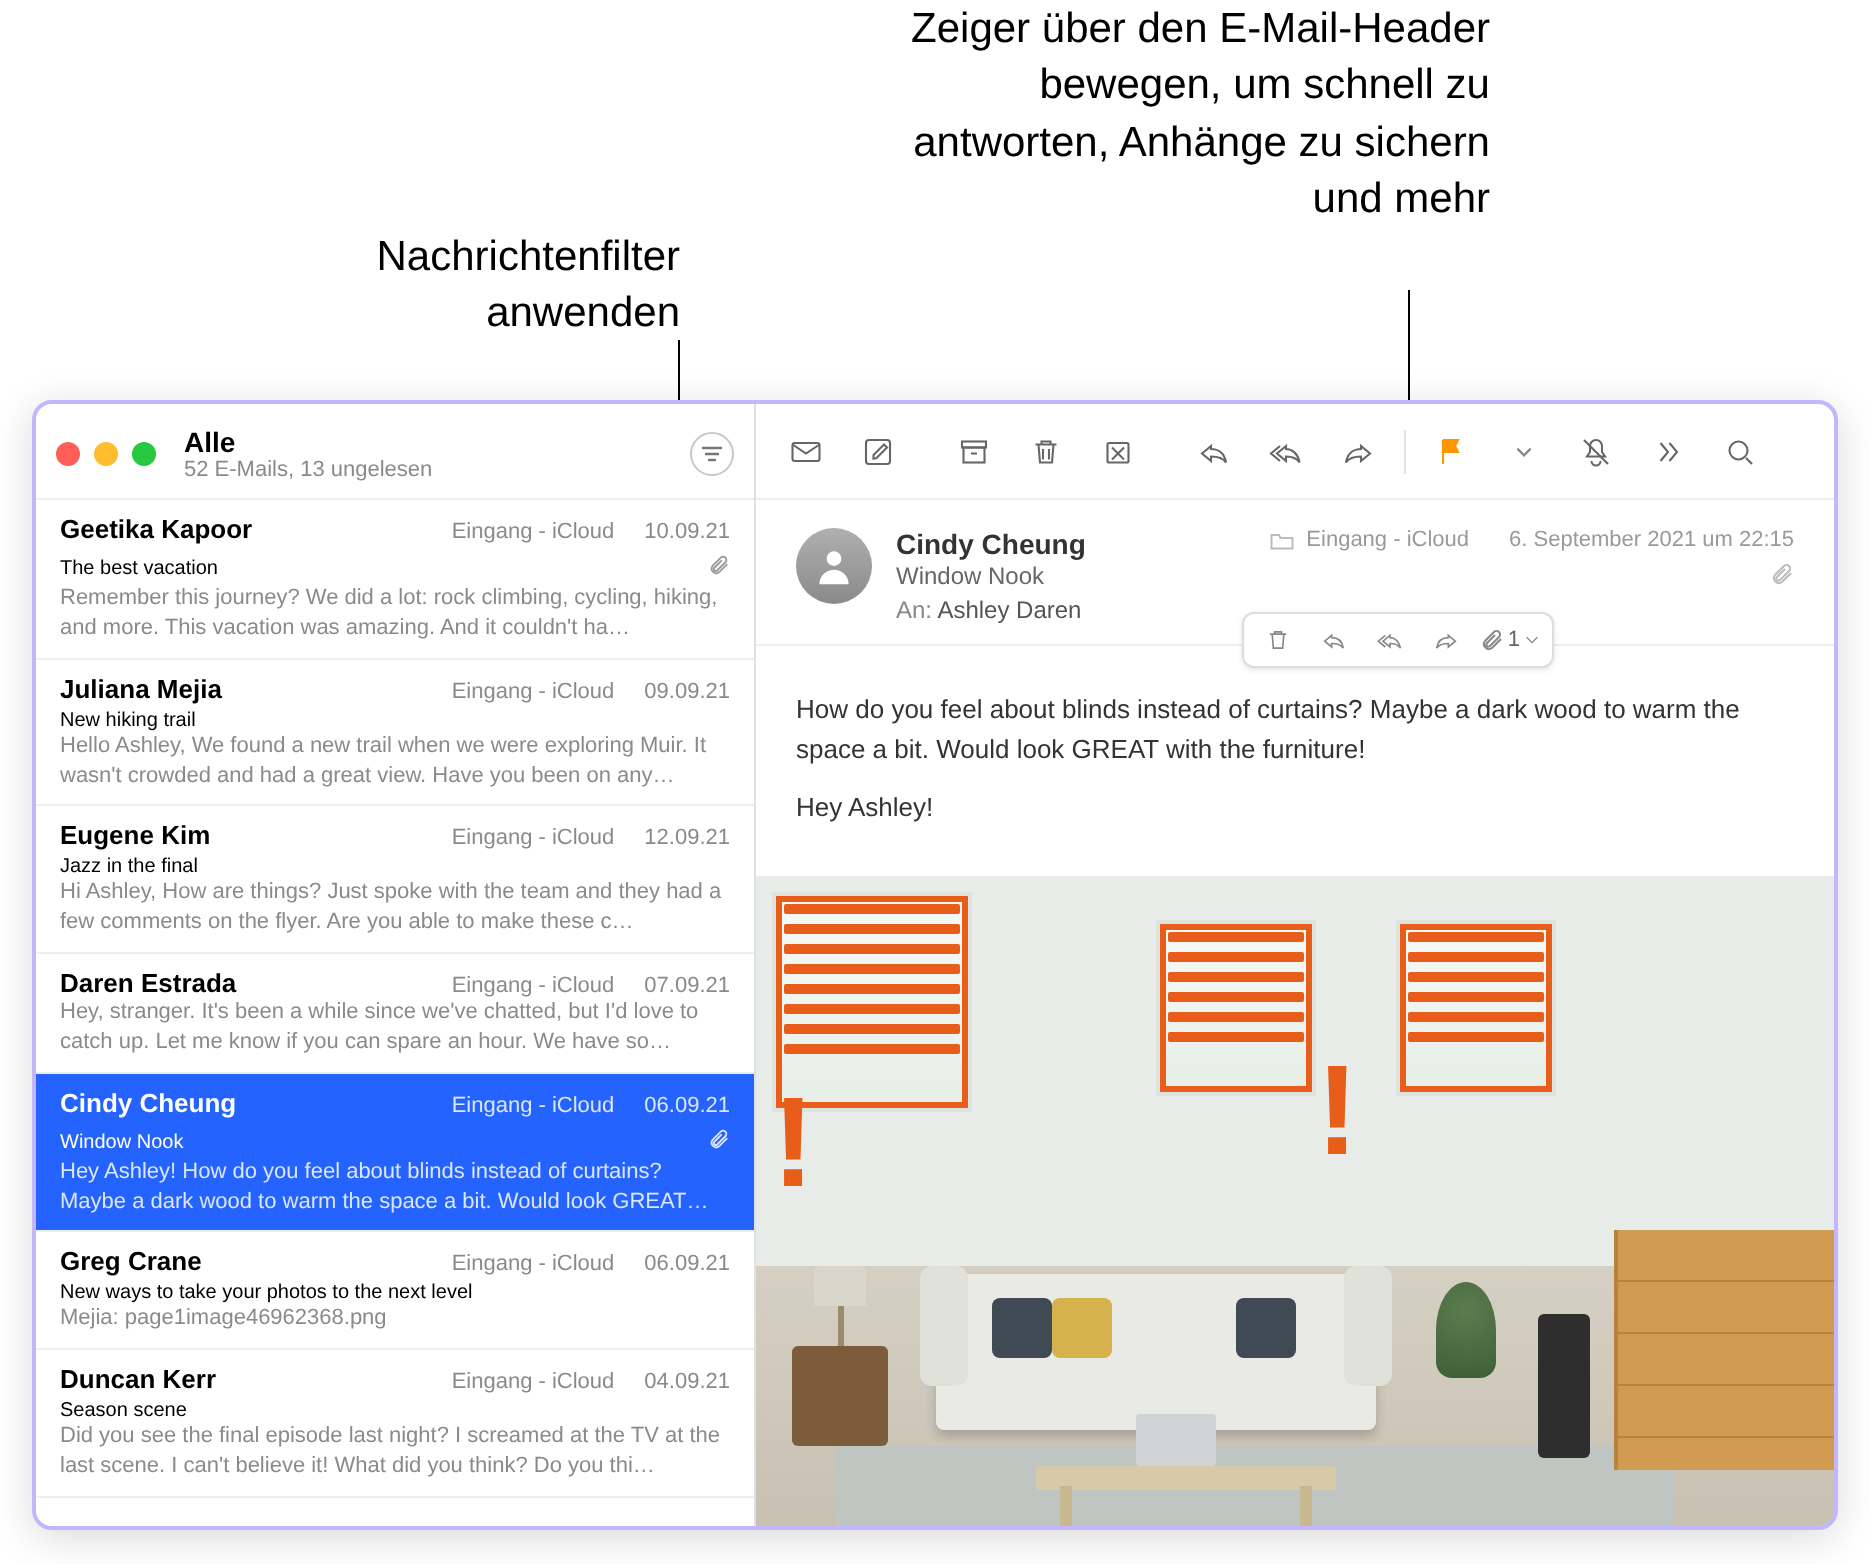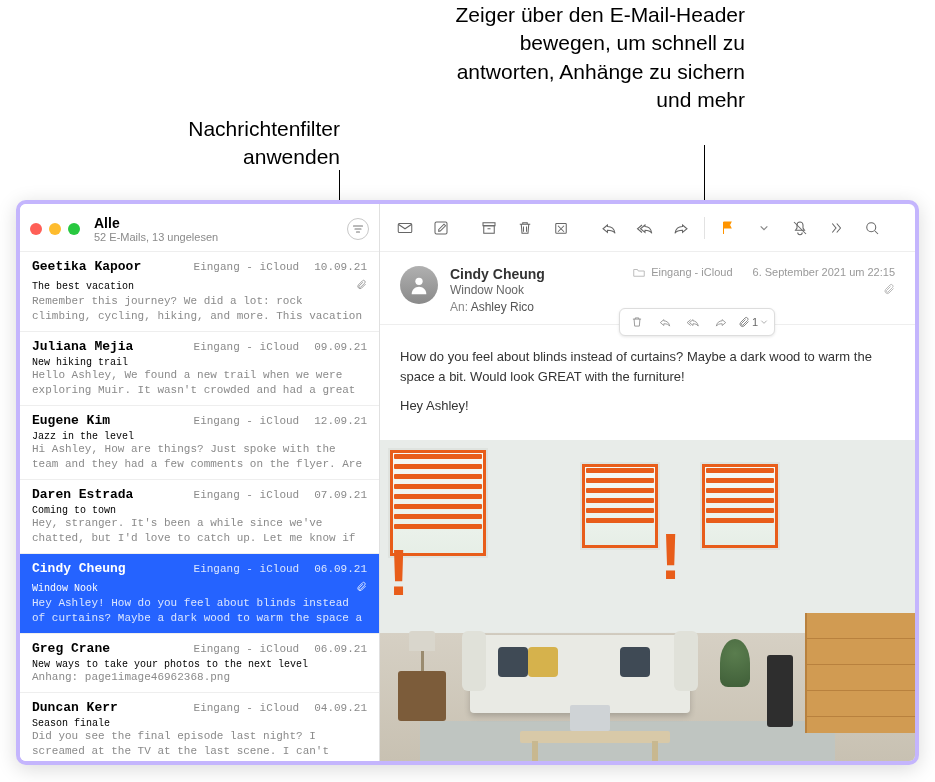--- a/index.html
+++ b/index.html
@@ -31,21 +31,21 @@
   .callout-line.l2 { left: 704px; top: 145px; height: 175px; }
 
   
   .mail-window {
     position: absolute;
     top: 200px;
     left: 16px;
     width: 903px;
     height: 565px;
     border-radius: 10px;
-    border: 4px solid #c4b5fd;
+    border: 2px solid #c4b5fd;
     box-shadow: 0 4px 20px rgba(0,0,0,0.15);
     overflow: hidden;
     background: #fff;
     display: flex;
   }
 
   
   .msg-list {
     width: 360px;
     border-right: 1px solid #e0e0e0;
@@ -81,21 +81,20 @@
   .filter-btn svg { width: 12px; height: 12px; }
 
   .messages {
     flex: 1;
     overflow: hidden;
   }
   .msg-item {
     padding: 7px 12px 7px 12px;
     border-bottom: 1px solid #eee;
     cursor: pointer;
-    font-family: Liberation Mono, monospace;
   }
   .msg-item.selected {
     background: #2563ff;
     color: #fff;
   }
   .msg-row1, .msg-row2 { display: flex; justify-content: space-between; align-items: baseline; }
   .msg-sender { font-weight: 700; font-size: 13px; }
   .msg-date { font-size: 11px; color: #8a8a8a; }
   .msg-item.selected .msg-date,
   .msg-item.selected .msg-mailbox,
@@ -414,35 +413,32 @@
         </div>
         <div class="msg-item">
           <div class="msg-row1">
             <span class="msg-sender">Eugene Kim</span>
             <span class="msg-right">
               <span class="msg-mailbox">Eingang - iCloud</span>
               <span class="msg-date">12.09.21</span>
             </span>
           </div>
           <div class="msg-row2">
-            <span class="msg-subject">Jazz in the level</span>
+            <span class="msg-subject">Jazz in the final</span>
           </div>
           <div class="msg-preview">Hi Ashley, How are things? Just spoke with the team and they had a few comments on the flyer. Are you able to make these c…</div>
         </div>
         <div class="msg-item">
           <div class="msg-row1">
             <span class="msg-sender">Daren Estrada</span>
             <span class="msg-right">
               <span class="msg-mailbox">Eingang - iCloud</span>
               <span class="msg-date">07.09.21</span>
             </span>
           </div>
-          <div class="msg-row2">
-            <span class="msg-subject">Coming to town</span>
-          </div>
           <div class="msg-preview">Hey, stranger. It's been a while since we've chatted, but I'd love to catch up. Let me know if you can spare an hour. We have so…</div>
         </div>
         <div class="msg-item selected">
           <div class="msg-row1">
             <span class="msg-sender">Cindy Cheung</span>
             <span class="msg-right">
               <span class="msg-mailbox">Eingang - iCloud</span>
               <span class="msg-date">06.09.21</span>
             </span>
           </div>
@@ -458,32 +454,32 @@
           <div class="msg-row1">
             <span class="msg-sender">Greg Crane</span>
             <span class="msg-right">
               <span class="msg-mailbox">Eingang - iCloud</span>
               <span class="msg-date">06.09.21</span>
             </span>
           </div>
           <div class="msg-row2">
             <span class="msg-subject">New ways to take your photos to the next level</span>
           </div>
-          <div class="msg-preview">Anhang: page1image46962368.png</div>
+          <div class="msg-preview">Mejia: page1image46962368.png</div>
         </div>
         <div class="msg-item">
           <div class="msg-row1">
             <span class="msg-sender">Duncan Kerr</span>
             <span class="msg-right">
               <span class="msg-mailbox">Eingang - iCloud</span>
               <span class="msg-date">04.09.21</span>
             </span>
           </div>
           <div class="msg-row2">
-            <span class="msg-subject">Season finale</span>
+            <span class="msg-subject">Season scene</span>
           </div>
           <div class="msg-preview">Did you see the final episode last night? I screamed at the TV at the last scene. I can't believe it! What did you think? Do you thi…</div>
         </div>
       </div>
   </div>
 
   <div class="read-pane">
     <div class="toolbar">
       <div class="tb-btn">
         <svg viewBox="0 0 24 24">
@@ -566,21 +562,21 @@
       <div class="avatar">
         <svg viewBox="0 0 24 24">
             <circle cx="12" cy="8" r="4"></circle>
             <path d="M4 22c0-5 4-8 8-8s8 3 8 8"></path>
           </svg>
       </div>
       <div class="hdr-sender">Cindy Cheung</div>
       <div class="hdr-subject">Window Nook</div>
       <div class="hdr-to">
         <span>An:</span>
-        <span class="val">Ashley Rico</span>
+        <span class="val">Ashley Daren</span>
       </div>
       <div class="hdr-meta">
         <div class="mailbox-line">
           <svg viewBox="0 0 16 12">
               <path d="M1 2h5l1 2h8v7H1z"></path>
             </svg>
           <span>Eingang - iCloud</span>
           <span style="width:8px"></span>
           <span>6. September 2021 um 22:15</span>
         </div>

